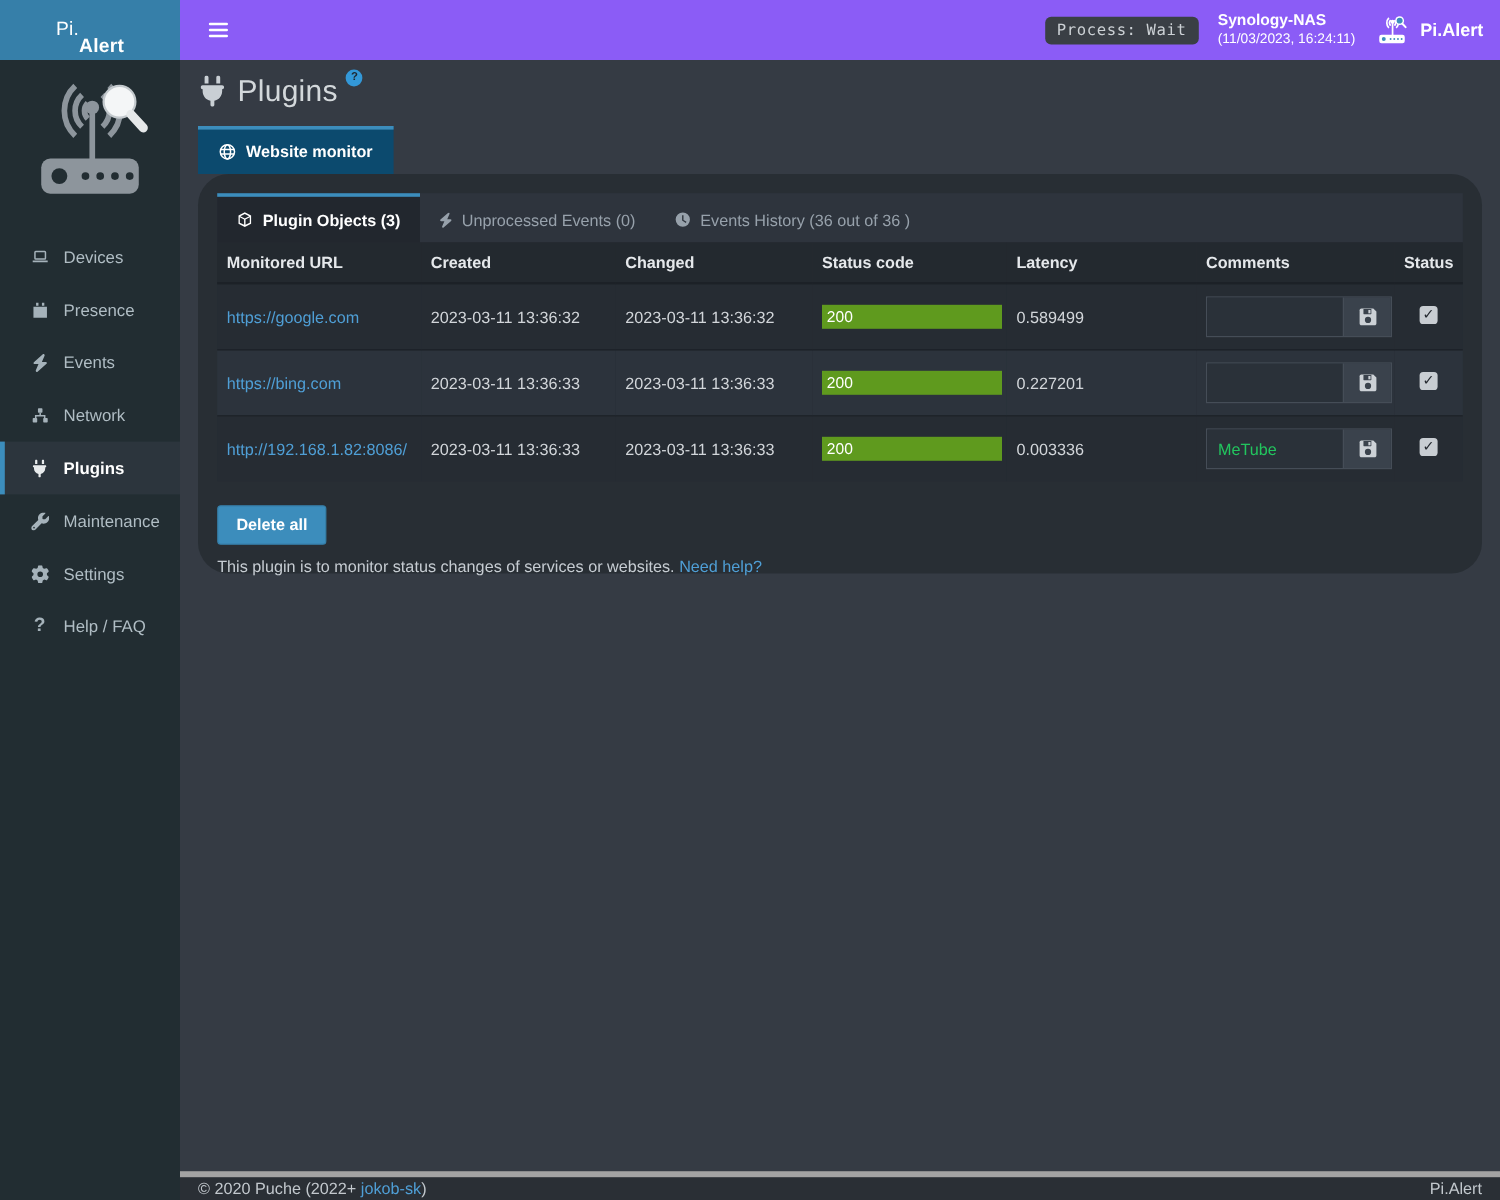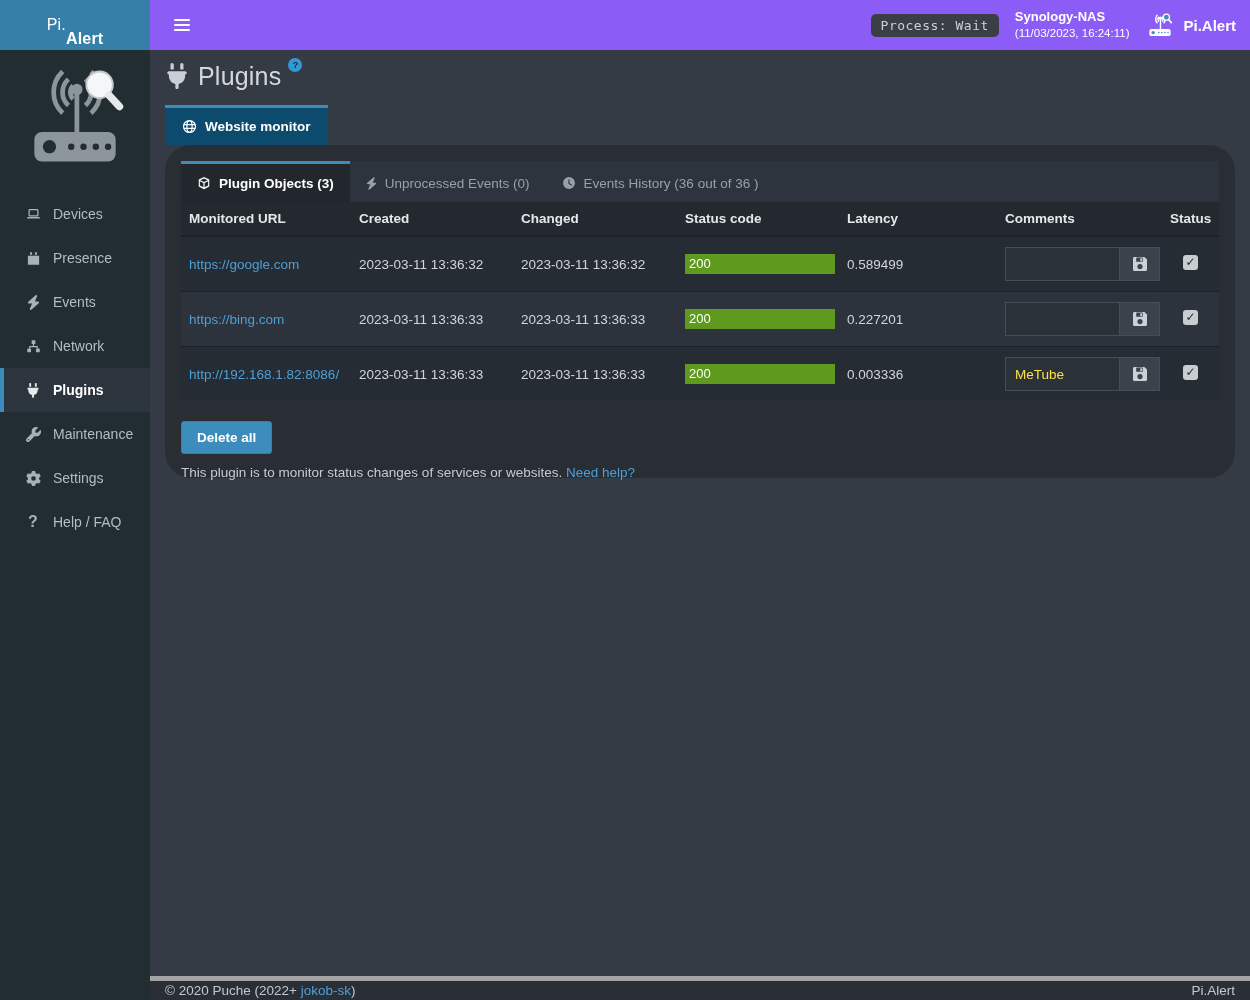--- a/index.html
+++ b/index.html
@@ -84,21 +84,21 @@
   }
   table.objects td { padding:10px 8px; border-top:1px solid #1c2127; color:#d2d6da; font-size:13.5px;margin-left:36px; }
   table.objects tr.odd  td { background:#262c33; }
   table.objects tr.even td { background:#2c333c; }
   td.c-url a, .help-line a, .footer a { color:#4f9fd6; text-decoration:none; cursor:pointer; }
   .status-bar { width:150px; height:20px; background:#5f9a1e; color:#fff; font-size:13px; line-height:20px; padding-left:4px; }
   td.c-comment { padding:4px 8px; }
   .input-group { display:flex; width:155px; height:34px; border:1px solid #454d57; }
   .input-group input {
     flex:1; min-width:0; background:#2a3139; border:none; outline:none;
-    color:#fde047; padding:0 9px; font-size:13.5px; font-family:inherit;
+    color:#22c55e; padding:0 9px; font-size:13.5px; font-family:inherit;
   }
   .save-btn {
     width:40px; background:#3a424c; border:none; border-left:1px solid #454d57;
     display:flex; align-items:center; justify-content:center; cursor:pointer; color:#ccd1d6;
   }
   th.c-status, td.c-status { text-align:center; }
   .checkbox {
     width:15px; height:15px; background:#c8cdd2; border-radius:3px; display:inline-block;
     position:relative; cursor:pointer;
   }

